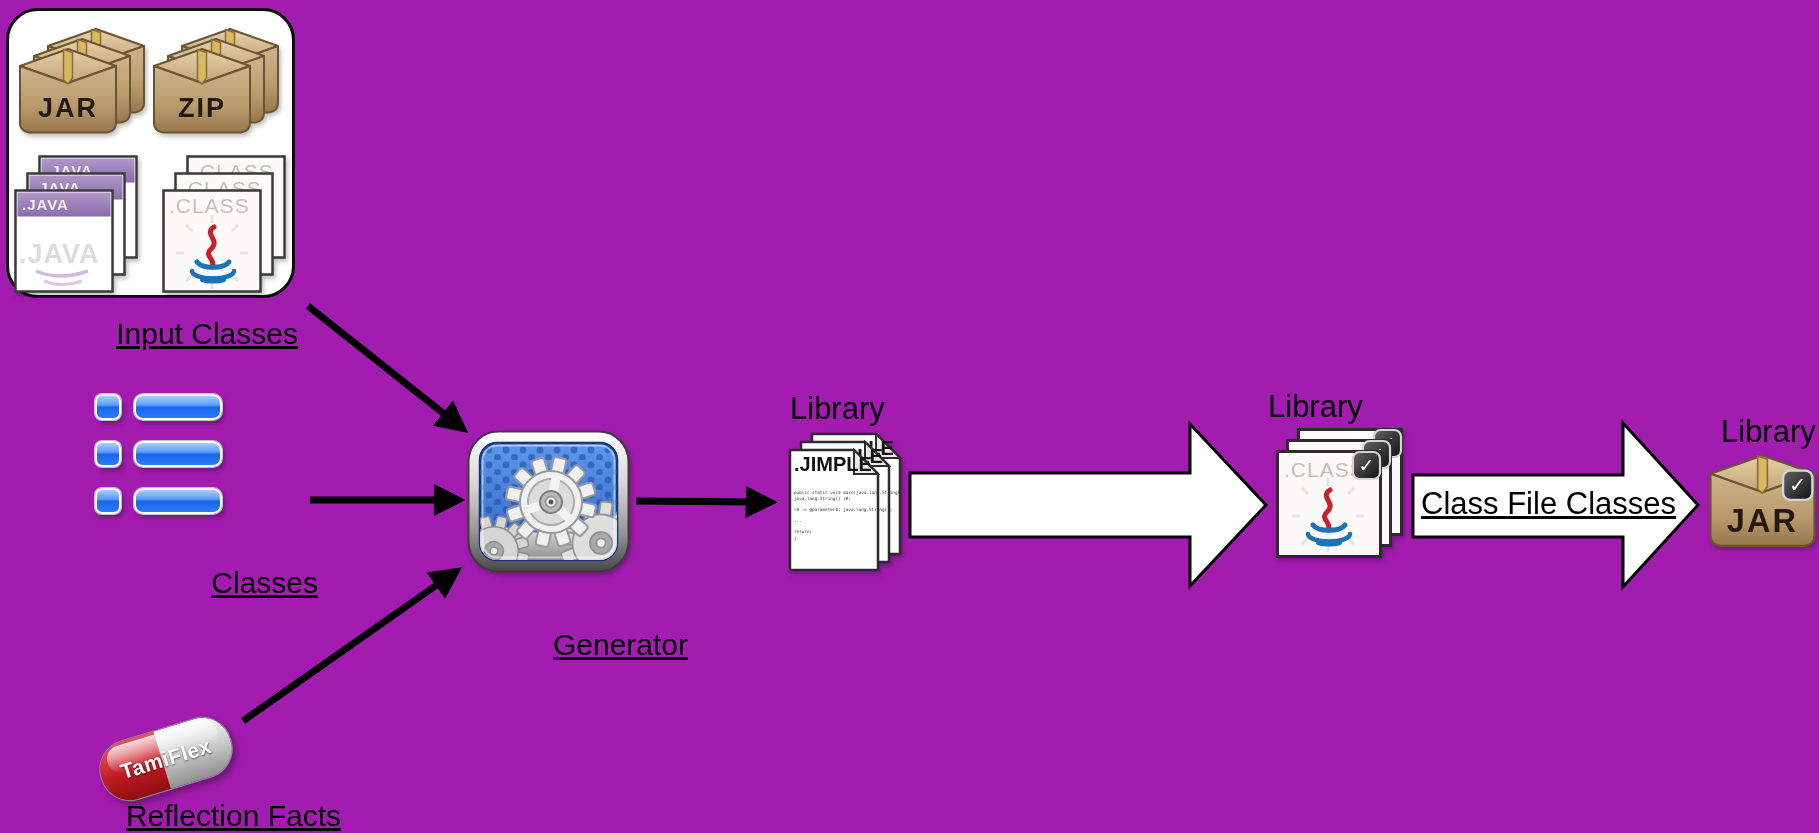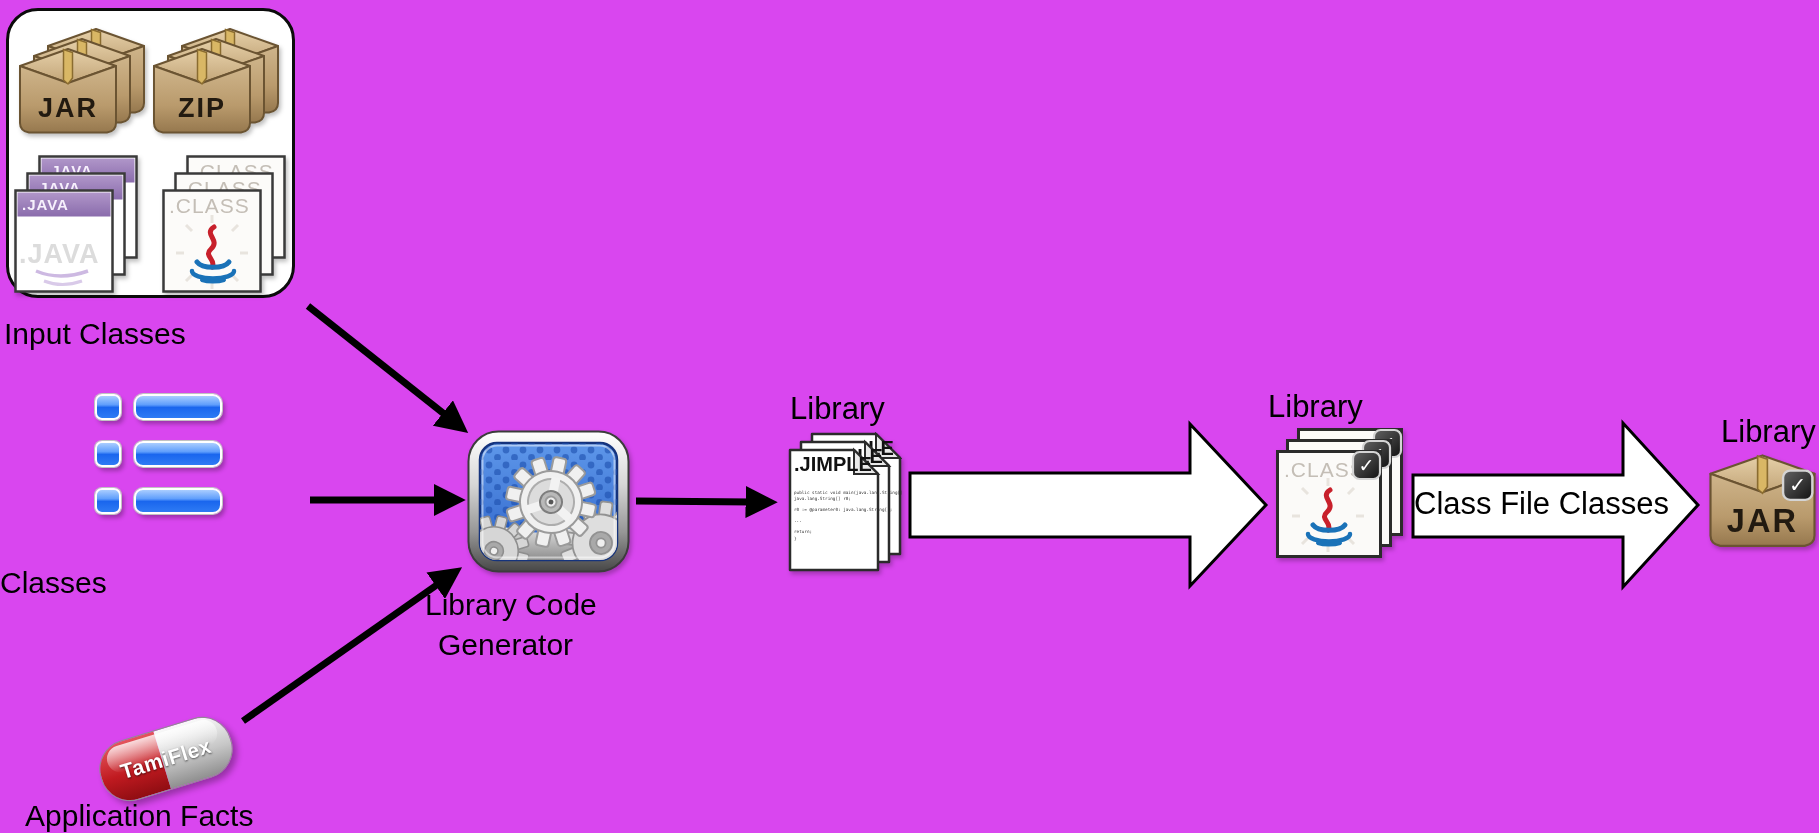--- a/index.html
+++ b/index.html
@@ -1,20 +1,20 @@
 <!DOCTYPE html>
 <html><head>
 <meta charset="utf-8">
 <style>
   html,body{margin:0;padding:0;background:#ffffff;}
-  .canvas{position:relative;width:1819px;height:833px;background:#d946ef;overflow:hidden;
+  .canvas{position:relative;width:1819px;height:833px;background:#a21caf;overflow:hidden;
           font-family:"Liberation Sans",sans-serif;color:#000;}
   .abs{position:absolute;}
   .lbl{position:absolute;font-size:30px;font-weight:500;color:#000;line-height:34px;white-space:nowrap;}
-  .ctr{text-align:left;}
+  .ctr{text-align:right;text-decoration:underline;}
   
   .input-box{position:absolute;left:6px;top:8px;width:283px;height:284px;border:3.5px solid #0b0b0b;border-radius:32px;background:#fff;}
   
   .list-icon{position:absolute;left:95px;top:394px;width:132px;}
   .lrow{display:flex;align-items:center;margin-bottom:21px;height:26px;}
   .lsq,.lbar{display:inline-block;height:26px;border:2px solid #fff;border-radius:7px;
       background:linear-gradient(180deg,#aacdff 0%,#5f9efc 40%,#1a66ee 52%,#2e7bf4 100%);
       box-shadow:0 0 0 1px #c2c2c2, 3px 4px 4px rgba(0,0,0,.28);box-sizing:border-box;}
   .lsq{width:26px;margin-right:13px;}
   .lbar{width:88px;border-radius:9px;}
@@ -210,21 +210,21 @@
   <div class="lbl ctr" style="left:0px;top:566px;width:318px">Classes</div>
 
   <div class="pill-wrap">
     <div class="pill">
       <div class="pill-red"></div>
       <div class="pill-sil"></div>
       <div class="pill-gloss"></div>
       <div class="pill-text">TamiFlex</div>
     </div>
   </div>
-  <div class="lbl ctr" style="left:25px;top:799px;width:316px">Application Facts</div>
+  <div class="lbl ctr" style="left:25px;top:799px;width:316px">Reflection Facts</div>
 
   <svg class="abs shadowed" style="left:467px;top:430px" width="163" height="143" viewBox="0 0 163 143">
     <clipPath id="panelClip">
         <rect x="13" y="13" width="137" height="117" rx="17"></rect>
       </clipPath>
     <rect x="1.5" y="1.5" width="160" height="140" rx="30" fill="url(#frameGrad)" stroke="#3c3c3c" stroke-width="2"></rect>
     <rect x="13" y="13" width="137" height="117" rx="17" fill="url(#panelGrad)" stroke="#15337c" stroke-width="2.5"></rect>
     <rect x="13" y="13" width="137" height="117" rx="17" fill="url(#dots)"></rect>
     <g clip-path="url(#panelClip)">
       <path d="M13,100 C40,90 62,108 86,101 C112,94 132,106 150,98 L150,130 L13,130 Z" fill="url(#trayGrad)"></path>
@@ -249,21 +249,20 @@
           <line x1="0" y1="-7" x2="0" y2="-25" transform="rotate(120)"></line>
           <line x1="0" y1="-7" x2="0" y2="-25" transform="rotate(240)"></line>
         </g>
         <circle r="11" fill="#b9b9b9" stroke="#7e7e7e"></circle>
         <circle r="5.5" fill="#ededed"></circle>
         <circle r="2.4" fill="#555555" stroke="none"></circle>
       </g>
     </g>
     <rect x="15.5" y="15.5" width="132" height="112" rx="15" fill="none" stroke="#ffffff" stroke-opacity=".5" stroke-width="2"></rect>
   </svg>
-  <div class="lbl ctr" style="left:425px;top:588px;width:250px">Library Code</div>
   <div class="lbl ctr" style="left:438px;top:628px;width:250px">Generator</div>
 
   <svg class="abs shadowed" style="left:788px;top:432px" width="114" height="140" viewBox="0 0 114 140">
     <g transform="translate(22,0)">
         <use href="#jimplePage"></use>
       <text class="jimplehdr" x="6" y="23">.JIMPLE</text>
     </g>
     <g transform="translate(11,8)">
         <use href="#jimplePage"></use>
       <text class="jimplehdr" x="6" y="23">.JIMPLE</text>

